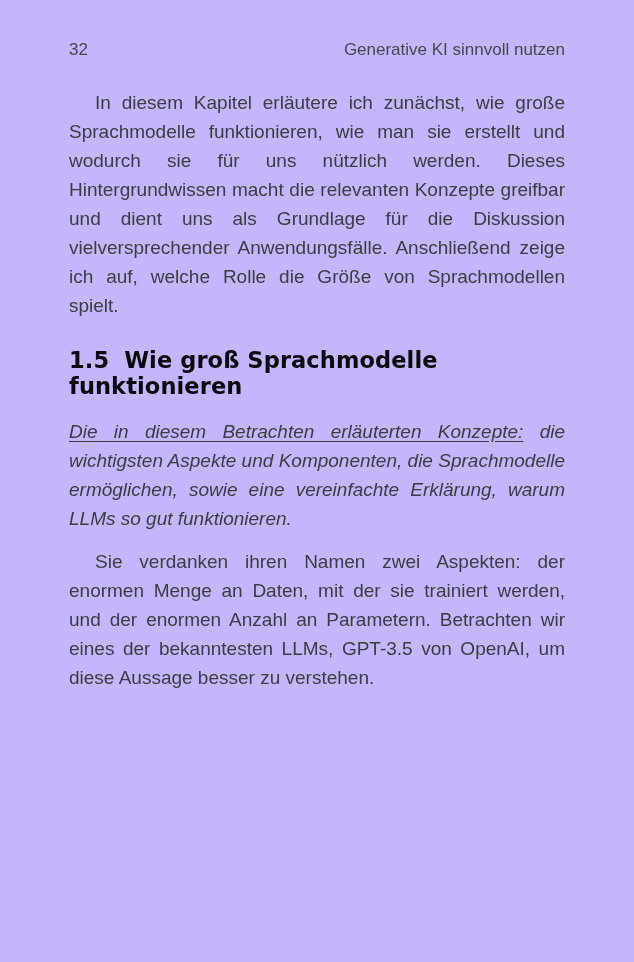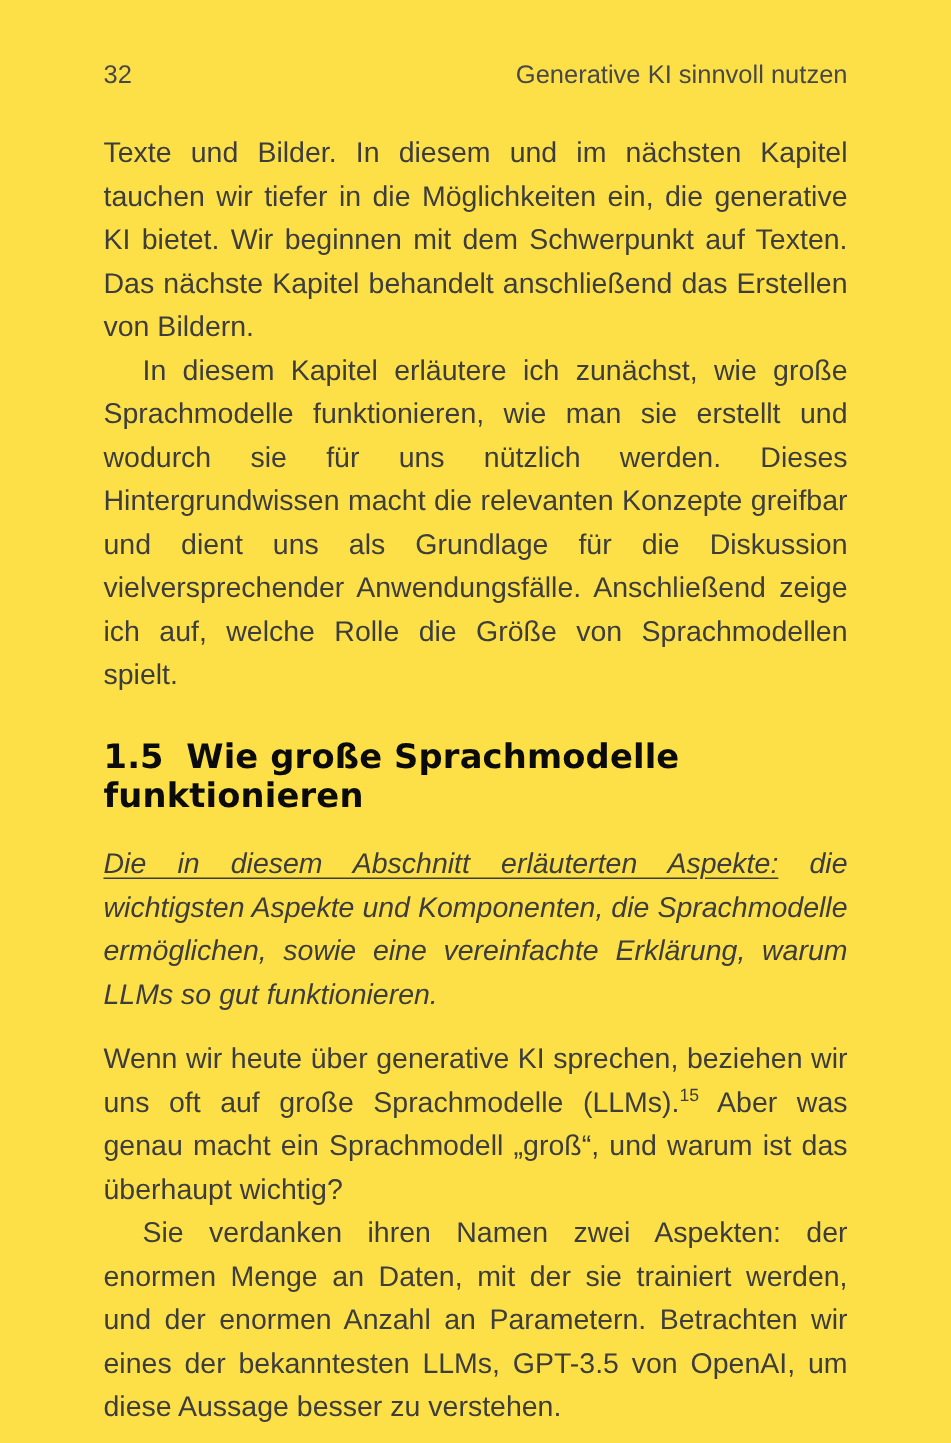--- a/index.html
+++ b/index.html
@@ -3,21 +3,21 @@
 <meta charset="utf-8">
 <style>
   * { margin: 0; padding: 0; box-sizing: border-box; }
 
   html, body { background: #ffffff; }
 
   .page {
     position: relative;
     width: 634px;
     height: 962px;
-    background: #fde047;
+    background: #c4b5fd;
     font-family: "Liberation Sans", sans-serif;
     color: #3d3d3d;
     overflow: hidden;
   }
 
   .page-inner {
     padding: 40px 69px 0 69px;
   }
 
   
@@ -87,35 +87,32 @@
 <div class="page">
   <div class="page-inner">
 
     <header class="page-header">
       <span class="page-number">32</span>
       <span class="running-title">Generative KI sinnvoll nutzen</span>
     </header>
 
     <main class="page-body">
 
-      <p class="body-par">Texte und Bilder. In diesem und im nächsten Kapitel tauchen wir tiefer in die Möglichkeiten ein, die generative KI bietet. Wir beginnen mit dem Schwerpunkt auf Texten. Das nächste Kapitel behandelt anschließend das Erstellen von Bildern.</p>
 
 
       <p class="body-par indent">In diesem Kapitel erläutere ich zunächst, wie große Sprachmodelle funktionieren, wie man sie erstellt und wodurch sie für uns nützlich werden. Dieses Hintergrundwissen macht die relevanten Konzepte greifbar und dient uns als Grundlage für die Diskussion vielversprechender Anwendungsfälle. Anschließend zeige ich auf, welche Rolle die Größe von Sprachmodellen spielt.</p>
 
       <h2 class="section-heading">
-        <span class="section-number">1.5</span><span class="section-title">Wie große Sprachmodelle funktionieren</span>
+        <span class="section-number">1.5</span><span class="section-title">Wie groß Sprachmodelle funktionieren</span>
       </h2>
 
       <p class="abstract">
-        <span class="abstract-lead">Die in diesem Abschnitt erläuterten Aspekte:</span>
+        <span class="abstract-lead">Die in diesem Betrachten erläuterten Konzepte:</span>
         <span class="abstract-rest">die wichtigsten Aspekte und Komponenten, die Sprachmodelle ermöglichen, sowie eine vereinfachte Erklärung, warum LLMs so gut funktionieren.</span>
       </p>
 
-      <p class="body-par"><span>Wenn wir heute über generative KI sprechen, beziehen wir uns oft auf große Sprachmodelle (LLMs).</span><sup class="fn-ref">15</sup>
-        <span>Aber was genau macht ein Sprachmodell „groß“, und warum ist das überhaupt wichtig?</span></p>
 
       <p class="body-par indent">Sie verdanken ihren Namen zwei Aspekten: der enormen Menge an Daten, mit der sie trainiert werden, und der enormen Anzahl an Parametern. Betrachten wir eines der bekanntesten LLMs, GPT-3.5 von OpenAI, um diese Aussage besser zu verstehen.</p>
 
     </main>
 
   </div>
 </div>
 
 </body></html>

